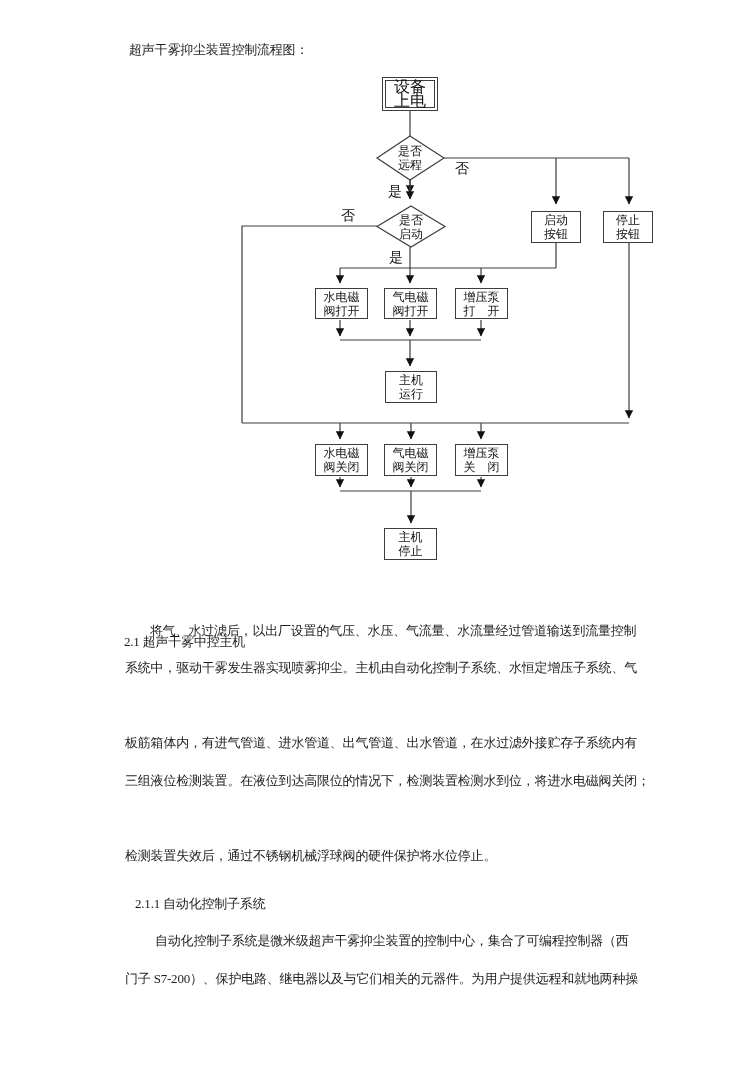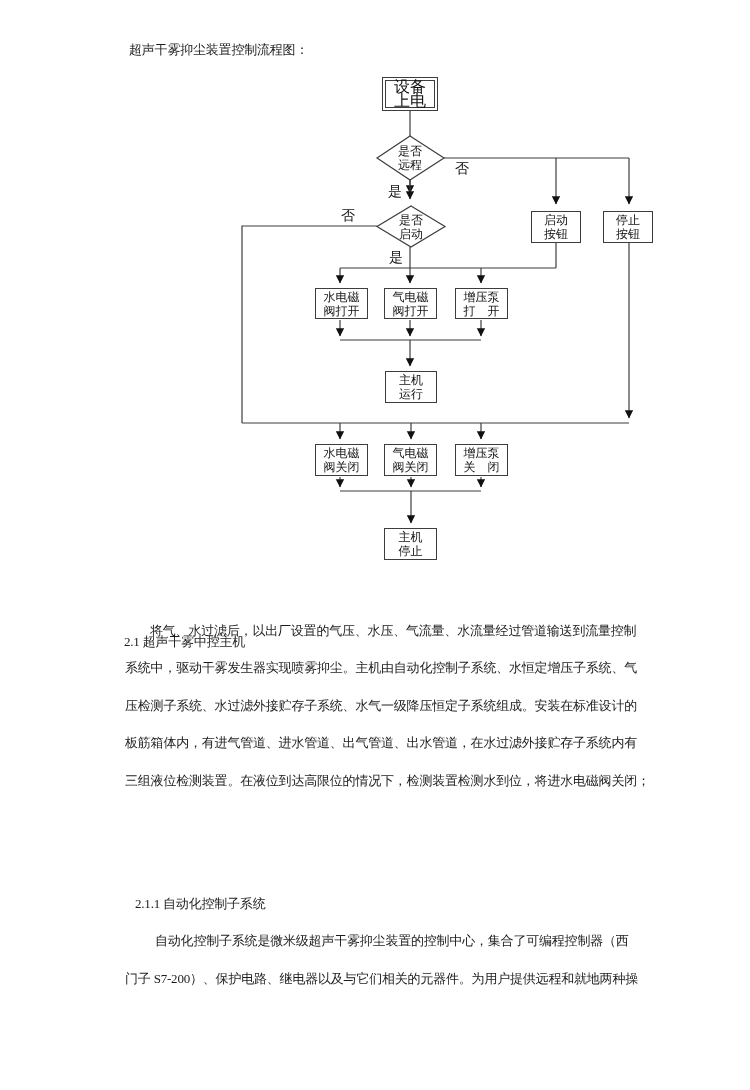--- a/index.html
+++ b/index.html
@@ -160,22 +160,22 @@
   <div class="fc-box" style="left:455px;top:444px;width:53px;height:32px;">增压泵
 关　闭</div>
 
   <div class="fc-box" style="left:384px;top:528px;width:53px;height:32px;">主机
 停止</div>
 
   <div class="tline" style="left:124px;top:585px;margin-top:48px;">2.1 超声干雾中控主机</div>
 
   <div class="tline" style="left:150px;top:622px;">将气、水过滤后，以出厂设置的气压、水压、气流量、水流量经过管道输送到流量控制</div>
   <div class="tline" style="left:125px;top:659px;">系统中，驱动干雾发生器实现喷雾抑尘。主机由自动化控制子系统、水恒定增压子系统、气</div>
-  <div class="tline" style="left:125px;top:697px;">压检测子系统、水过滤外接贮存子系统、水气一级降压恒定子系统组成。安装在标准设计的</div>
   <div class="tline" style="left:125px;top:734px;">板筋箱体内，有进气管道、进水管道、出气管道、出水管道，在水过滤外接贮存子系统内有</div>
   <div class="tline" style="left:125px;top:772px;">三组液位检测装置。在液位到达高限位的情况下，检测装置检测水到位，将进水电磁阀关闭；</div>
+  <div class="tline" style="left:125px;top:847px;">检测装置失效后，通过不锈钢机械浮球阀的硬件保护将水位停止。</div>
 
   <div class="tline" style="left:135px;top:895px;">2.1.1 自动化控制子系统</div>
 
   <div class="tline" style="left:155px;top:932px;">自动化控制子系统是微米级超声干雾抑尘装置的控制中心，集合了可编程控制器（西</div>
   <div class="tline" style="left:125px;top:970px;text-align:right;">门子 S7-200）、保护电路、继电器以及与它们相关的元器件。为用户提供远程和就地两种操</div>
 
 </div>
 
 </body></html>

